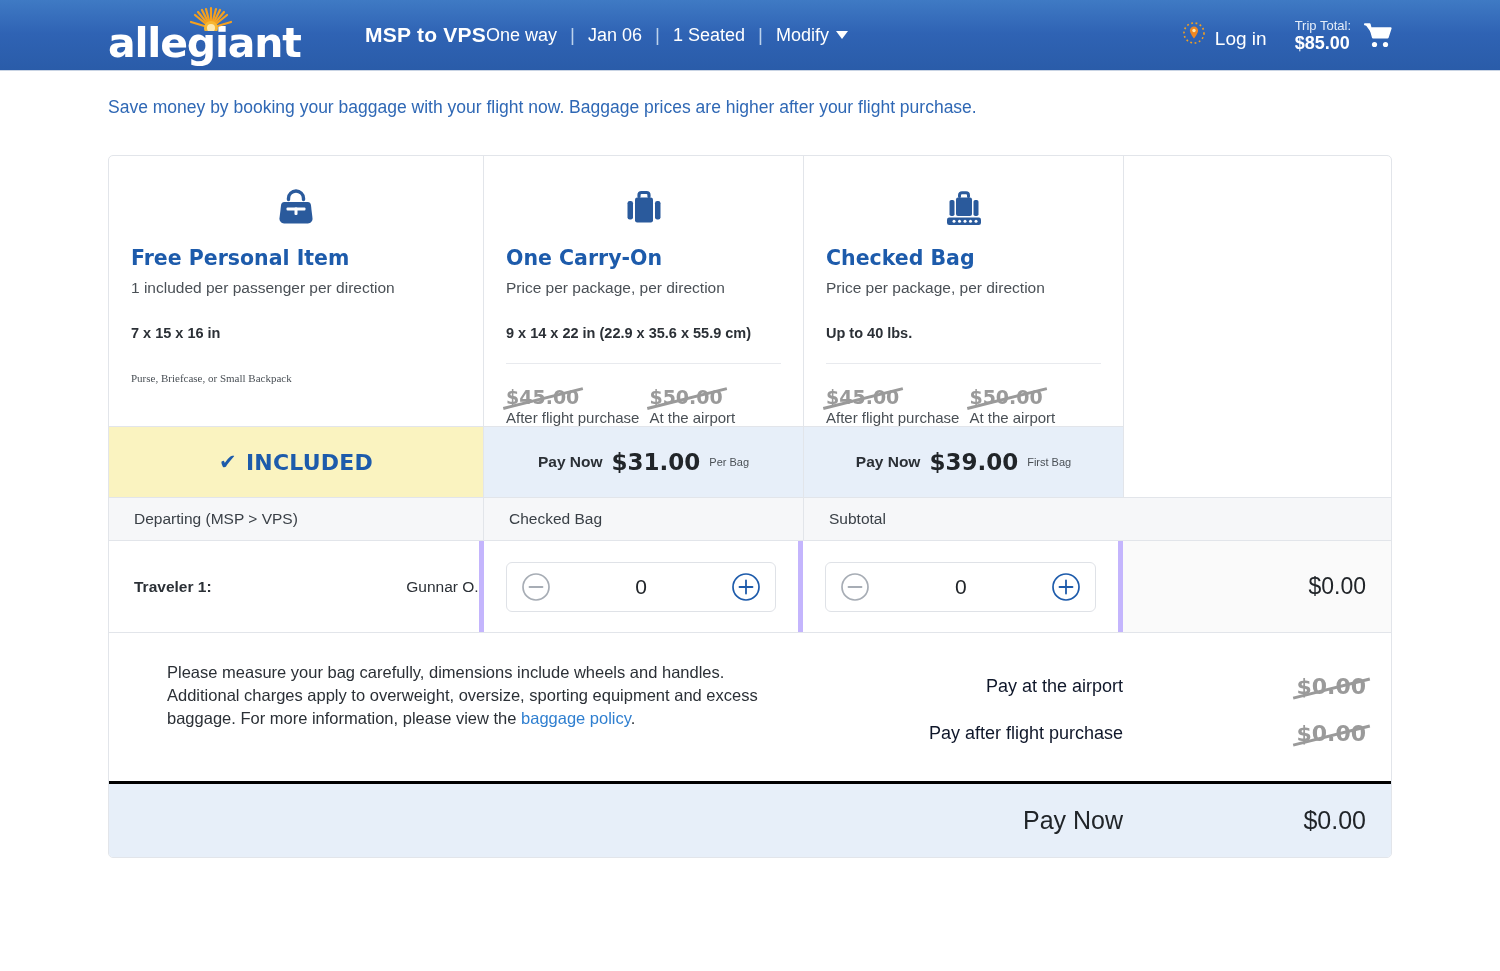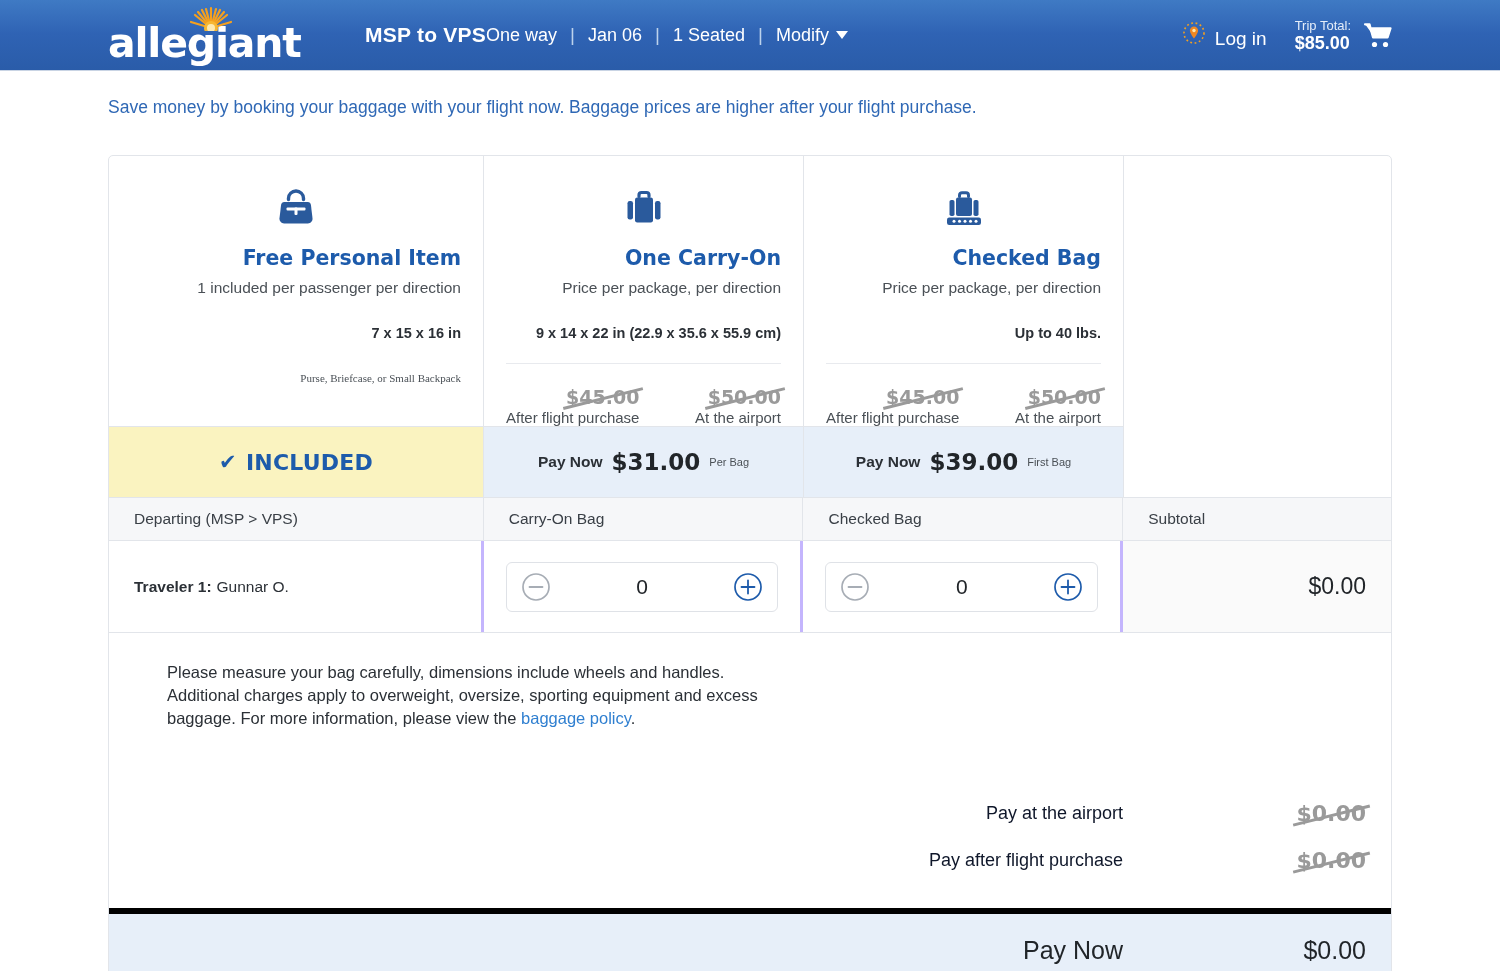--- a/index.html
+++ b/index.html
@@ -120,21 +120,21 @@
     border-right: 1px solid #e2e5ea;
     display: flex;
     flex-direction: column;
   }
   .option-col.c2, .option-col.c3 { width: 320px; }
   .option-col.c4 { width: 268px; border-right: none; background: #fafafa; }
 
   .opt-body {
     flex: 1;
     padding: 26px 22px 0;
-    text-align: right;
+    text-align: left;
     display: flex;
     flex-direction: column;
   }
   .opt-icon { height: 52px; display: flex; align-items: center; justify-content: center; }
   .opt-icon svg { display: block; }
 
   .opt-title {
     margin-top: 12px;
     font-size: 20.5px;
     font-weight: bold;
@@ -264,21 +264,22 @@
   .th.c2, .th.c3 { width: 320px; }
   .th.c4 { width: 268px; border-right: none; }
 
   .tbl-row {
     display: flex;
     border-bottom: 1px solid #e2e5ea;
     height: 92px;
   }
   .td {
     display: flex; align-items: center;
-    border-right: 3px solid #c4b5fd;
+    border-right: 5px solid #c4b5fd;
+    justify-content: space-between;
   }
   .td.c1 { width: 375px; padding-left: 25px; font-size: 15.5px; color: #2b3036; }
   .td.c1 b { font-weight: bold; }
   .td.c2, .td.c3 { width: 320px; padding: 0 22px; }
   .td.c4 {
     width: 268px; border-right: none; background: #fafafa;
     justify-content: flex-end; padding-right: 25px;
     font-size: 23px; color: #212529;
   }
 
@@ -291,21 +292,21 @@
     align-items: center;
     justify-content: space-between;
     padding: 0 14px;
     background: #fff;
   }
   .step-btn { cursor: pointer; display: flex; }
   .step-btn svg { display: block; }
   .step-val { font-size: 21px; color: #212529; }
 
   
-  .note-row { display: flex; border-bottom: 6px solid #000000; flex-direction: column; }
+  .note-row { display: flex; border-bottom: 3px solid #000000; }
   .note-left {
     width: 695px;
     padding: 28px 25px 30px 58px;
     font-size: 16.5px;
     color: #2b3036;
     line-height: 23px;
   }
   .link { color: #2f7fd0; text-decoration: none; cursor: pointer; }
 
   .note-right { flex: 1; padding: 30px 0 24px; }
@@ -519,21 +520,20 @@
           <span class="pay-now-label">Pay Now</span>
           <span class="pay-now-amt">$39.00</span>
           <span class="pay-now-unit">First Bag</span>
         </div>
       </div>
 
     </div>
 
     <div class="tbl-head">
       <div class="th c1">Departing (MSP &gt; VPS)</div>
-      <div class="th c2">Carry-On Bag</div>
       <div class="th c3">Checked Bag</div>
       <div class="th c4">Subtotal</div>
     </div>
 
     <div class="tbl-row">
       <div class="td c1">
         <b>Traveler 1:</b>
         <span style="margin-left:5px;">Gunnar O.</span>
       </div>
 

